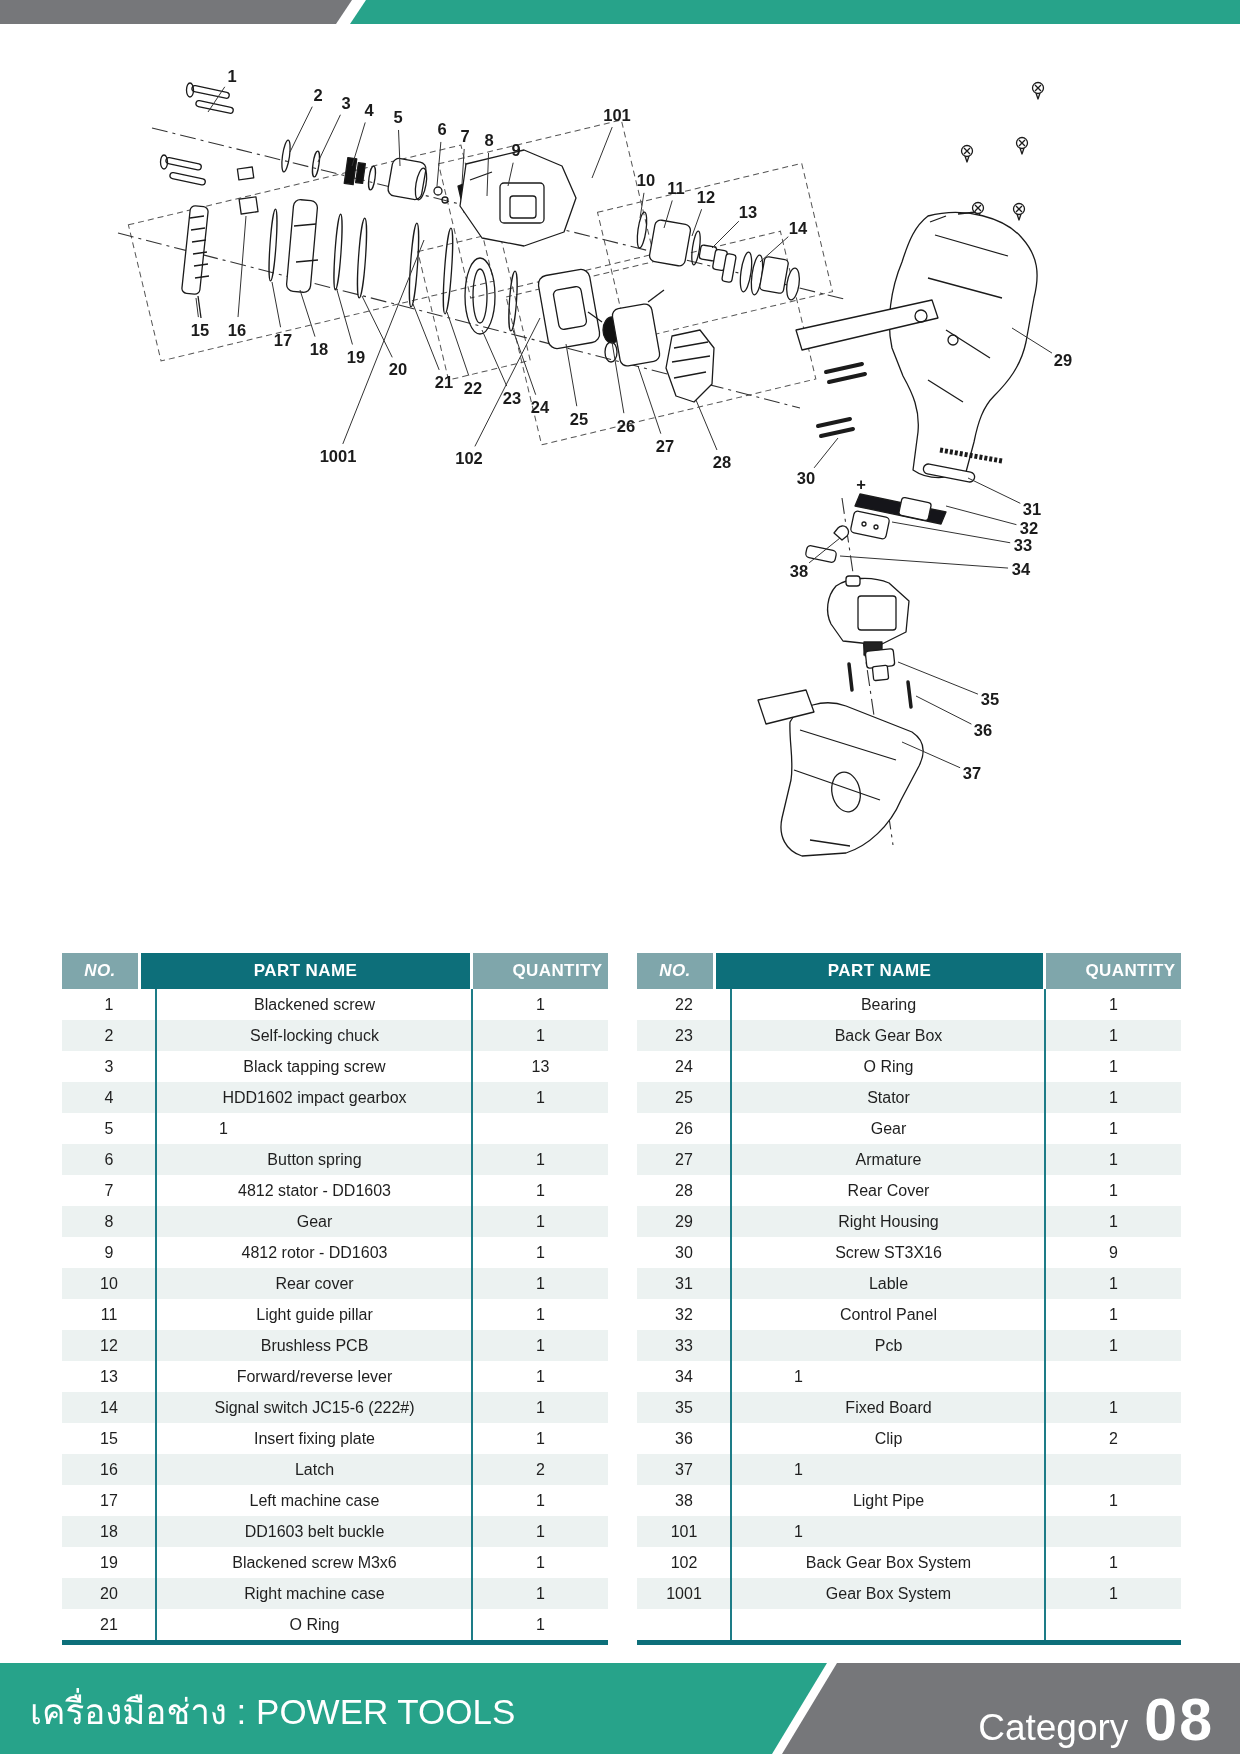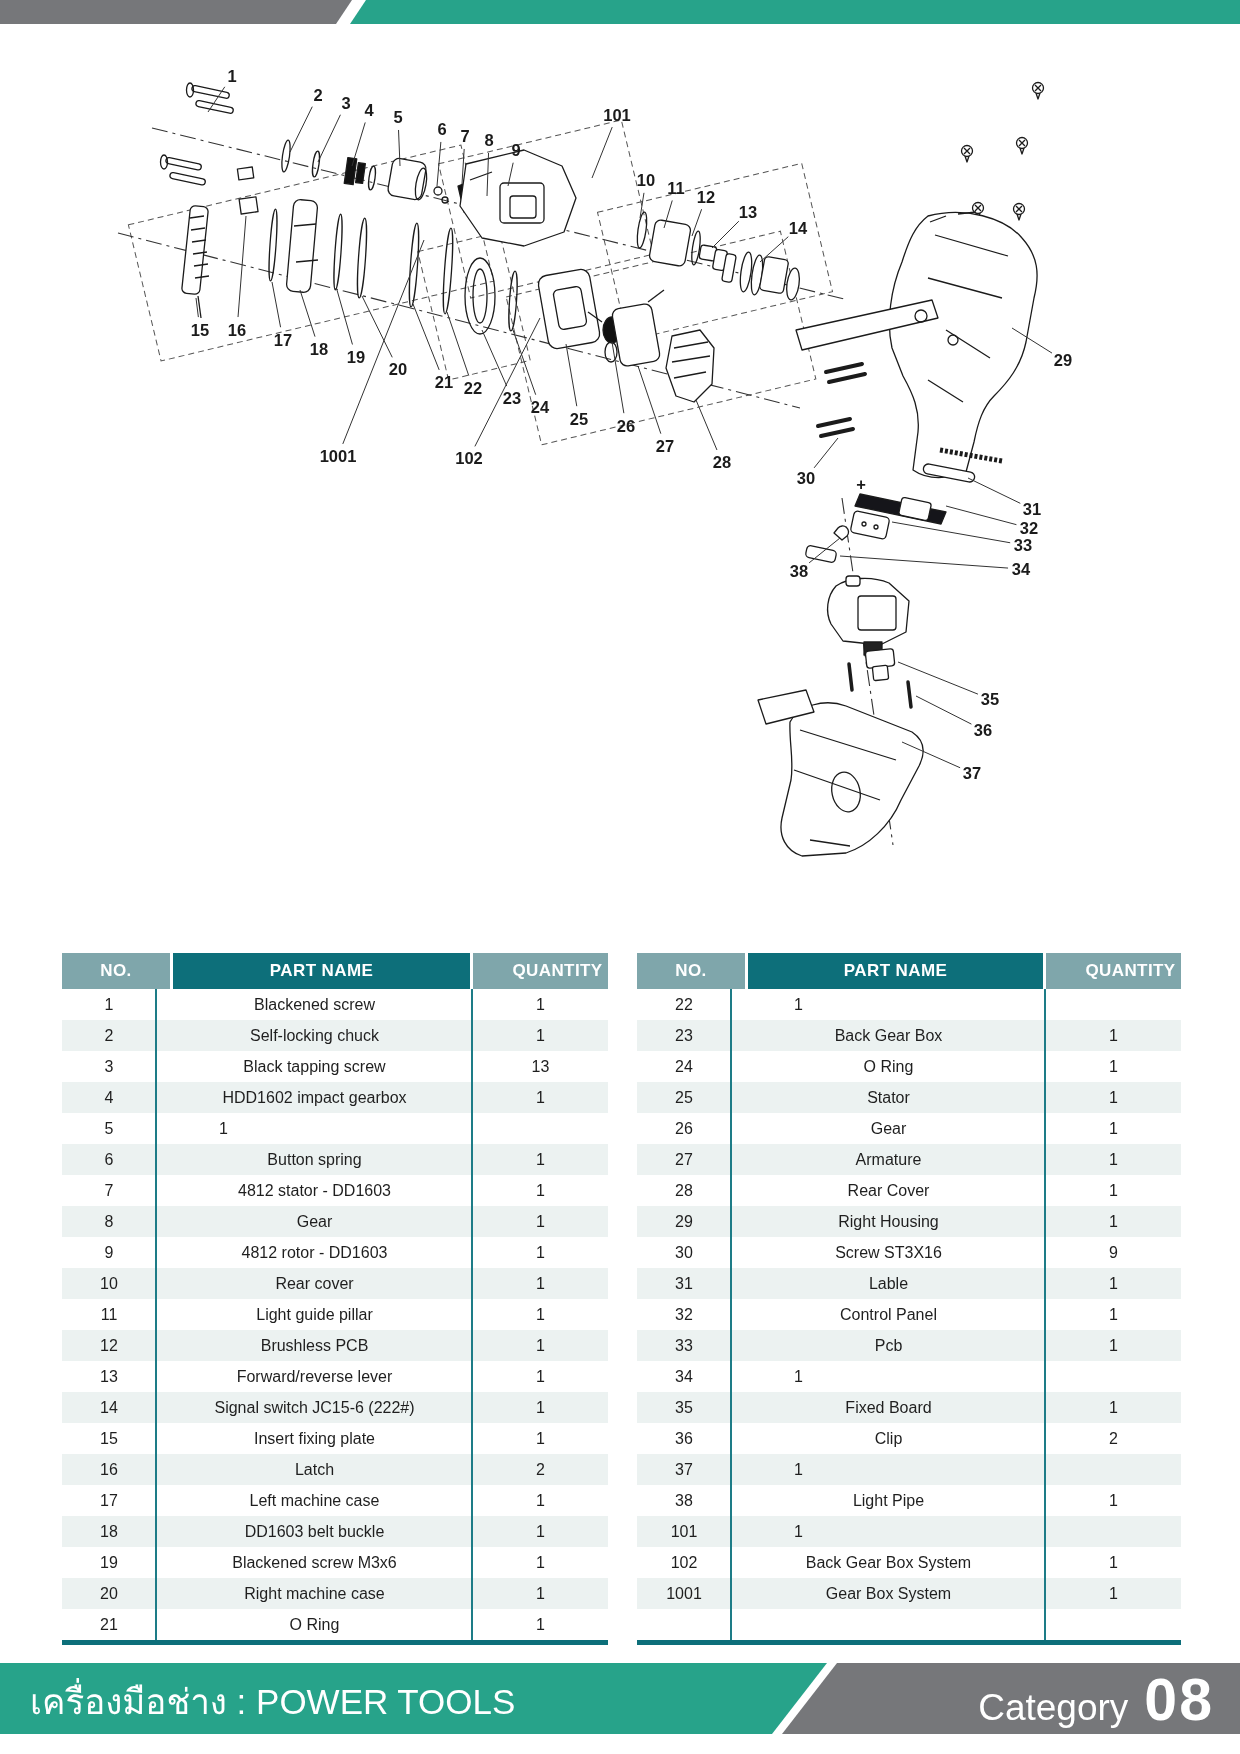--- a/index.html
+++ b/index.html
@@ -19,32 +19,32 @@
 
   
   svg.diagram{position:absolute;top:0;left:0;}
   .callout-num{font-family:"Liberation Sans",sans-serif;font-size:16.5px;font-weight:700;fill:#1b1b1b;}
 
   
   .ptable{position:absolute;top:953px;}
   .ptable .hdr{display:flex;gap:3px;height:36px;}
   .ptable .hcell{display:flex;align-items:center;justify-content:center;color:#fff;
     font-weight:700;font-size:17px;letter-spacing:.4px;}
-  .h-no{width:108px;background:var(--hlight);}
+  .h-no{width:76px;background:var(--hlight);font-style:italic;}
   .h-name{flex:1;background:var(--hdark);}
   .h-qty{width:135px;background:var(--hlight);padding-left:34px;}
   .ptable .tbody{position:relative;border-bottom:5px solid var(--hdark);}
   .row{display:flex;height:31px;}
   .row.alt{background:var(--ralt);}
   .c{display:flex;align-items:center;justify-content:center;font-size:16px;color:var(--txt);}
   .c1{width:94px;}.c2{flex:1;border-radius:13px;}.c3{width:135px;}
   .vline{position:absolute;top:0;bottom:0;width:2px;background:var(--vline);}
 
   
-  .footer{position:absolute;left:0;top:1663px;width:1240px;height:71px;}
+  .footer{position:absolute;left:0;top:1663px;width:1240px;height:91px;}
   .footer .f-teal{position:absolute;inset:0;background:var(--teal);
     clip-path:polygon(0 0,827px 0,772px 100%,0 100%);}
   .footer .f-gray{position:absolute;inset:0;background:var(--gray);
     clip-path:polygon(837px 0,100% 0,100% 100%,782px 100%);}
   .f-title{position:absolute;left:30px;top:50%;transform:translateY(-46%);color:#fff;
     font-size:35px;font-weight:400;z-index:2;white-space:nowrap;}
   .f-cat{position:absolute;right:26px;bottom:4px;display:flex;align-items:baseline;gap:16px;color:#fff;z-index:2;}
   .f-cat-label{font-size:37px;font-weight:400;}
   .f-cat-num{font-size:59px;font-weight:700;letter-spacing:2px;line-height:1;}
 </style>
@@ -446,20 +446,21 @@
     <div class="hdr">
       <div class="hcell h-no">NO.</div>
       <div class="hcell h-name">PART NAME</div>
       <div class="hcell h-qty">QUANTITY</div>
     </div>
     <div class="tbody">
       <div class="vline" style="left:93px;"></div>
       <div class="vline" style="right:135px;"></div>
     <div class="row">
           <div class="c c1">22</div>
+          <div class="c c2">Bearing</div>
           <div class="c c3">1</div>
         </div>
         <div class="row alt">
           <div class="c c1">23</div>
           <div class="c c2">Back Gear Box</div>
           <div class="c c3">1</div>
         </div>
         <div class="row">
           <div class="c c1">24</div>
           <div class="c c2">O Ring</div>

